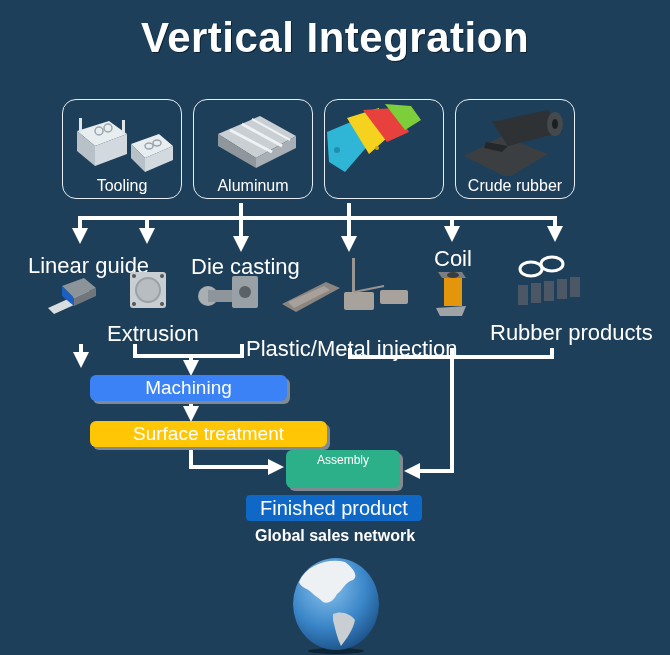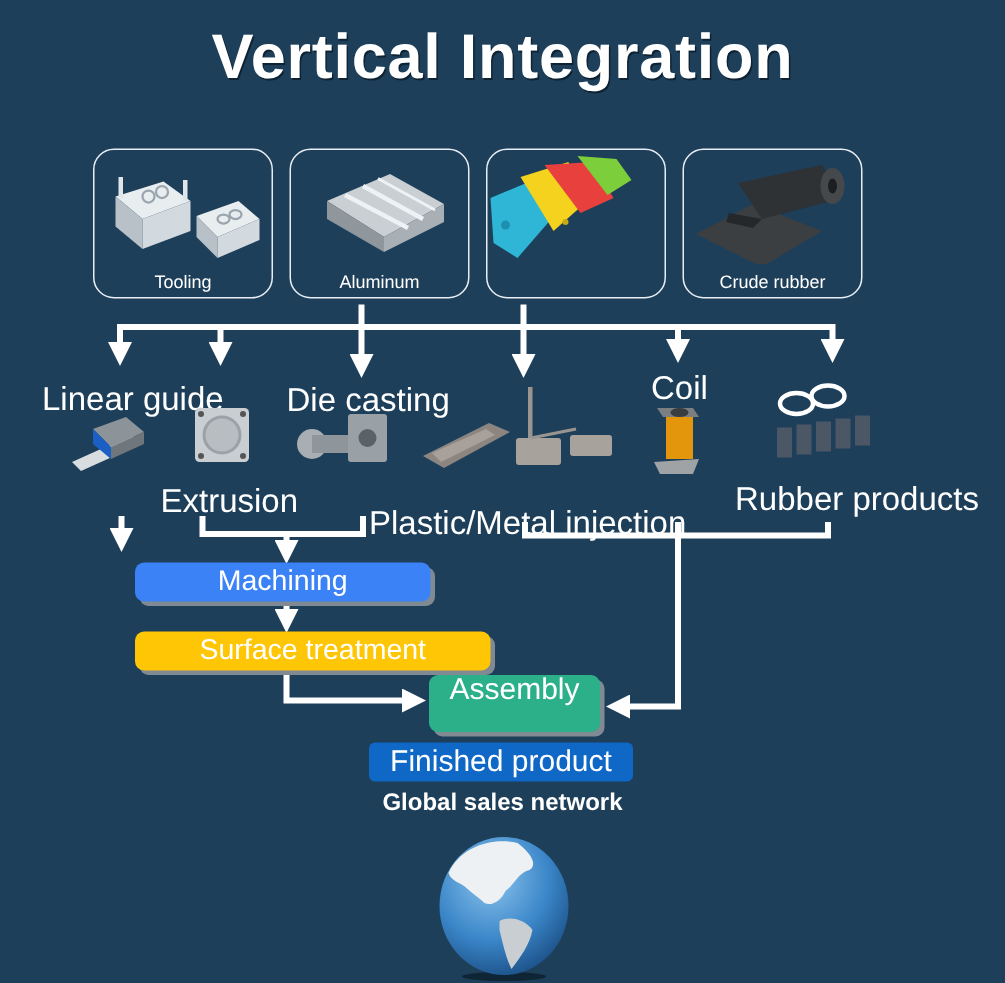--- a/index.html
+++ b/index.html
@@ -1,26 +1,26 @@
 <!DOCTYPE html>
 <html><head>
 <meta charset="utf-8">
 <style>
   html, body { margin:0; padding:0; }
   body { width:670px; height:655px; background:#1e3f5a; position:relative; overflow:hidden; font-family:"Liberation Sans", sans-serif; color:#fff; }
   .abs { position:absolute; }
   .title { left:0; width:670px; top:14px; text-align:center; font-size:42px; font-weight:bold; letter-spacing:0.5px; color:#fff; text-shadow:1px 1px 0 #0d2233; }
   .raw { top:99px; width:120px; height:100px; border:1.5px solid #e8eef3; border-radius:14px; box-sizing:border-box; }
-  .raw .lbl { position:absolute; left:0; right:0; bottom:3px; text-align:center; font-size:12px; color:#fff; }
+  .raw .lbl { position:absolute; left:0; right:0; bottom:3px; text-align:center; font-size:16px; color:#fff; }
   .raw svg { position:absolute; left:6px; top:6px; }
   .proc-label { font-size:22px; color:#fff; white-space:nowrap; }
   .box { border-radius:6px; text-align:center; color:#fff; box-shadow:3px 3px 0 #7f8a92; }
   .machining { left:90px; top:375px; width:197px; height:26px; background:#3b82f6; font-size:19px; line-height:26px; }
   .surface { left:90px; top:421px; width:237px; height:26px; background:#ffc605; font-size:19px; line-height:26px; }
-  .assembly { left:286px; top:450px; width:114px; height:38px; background:#2bb08a; font-size:20px; line-height:18px; padding-top:1px; box-sizing:border-box; }
+  .assembly { left:286px; top:450px; width:114px; height:38px; background:#2bb08a; font-size:12px; line-height:18px; padding-top:1px; box-sizing:border-box; }
   .finished { left:246px; top:495px; width:176px; height:26px; background:#0f67c6; border-radius:4px; font-size:20px; line-height:26px; text-align:center; box-shadow:none; }
   .global { left:0; width:670px; top:527px; text-align:center; font-size:16px; font-weight:bold; }
   svg.flow { position:absolute; left:0; top:0; }
 </style>
 </head>
 <body>
 
 <div class="abs title">Vertical Integration</div>
 
 <div class="abs raw" style="left:62px;">

